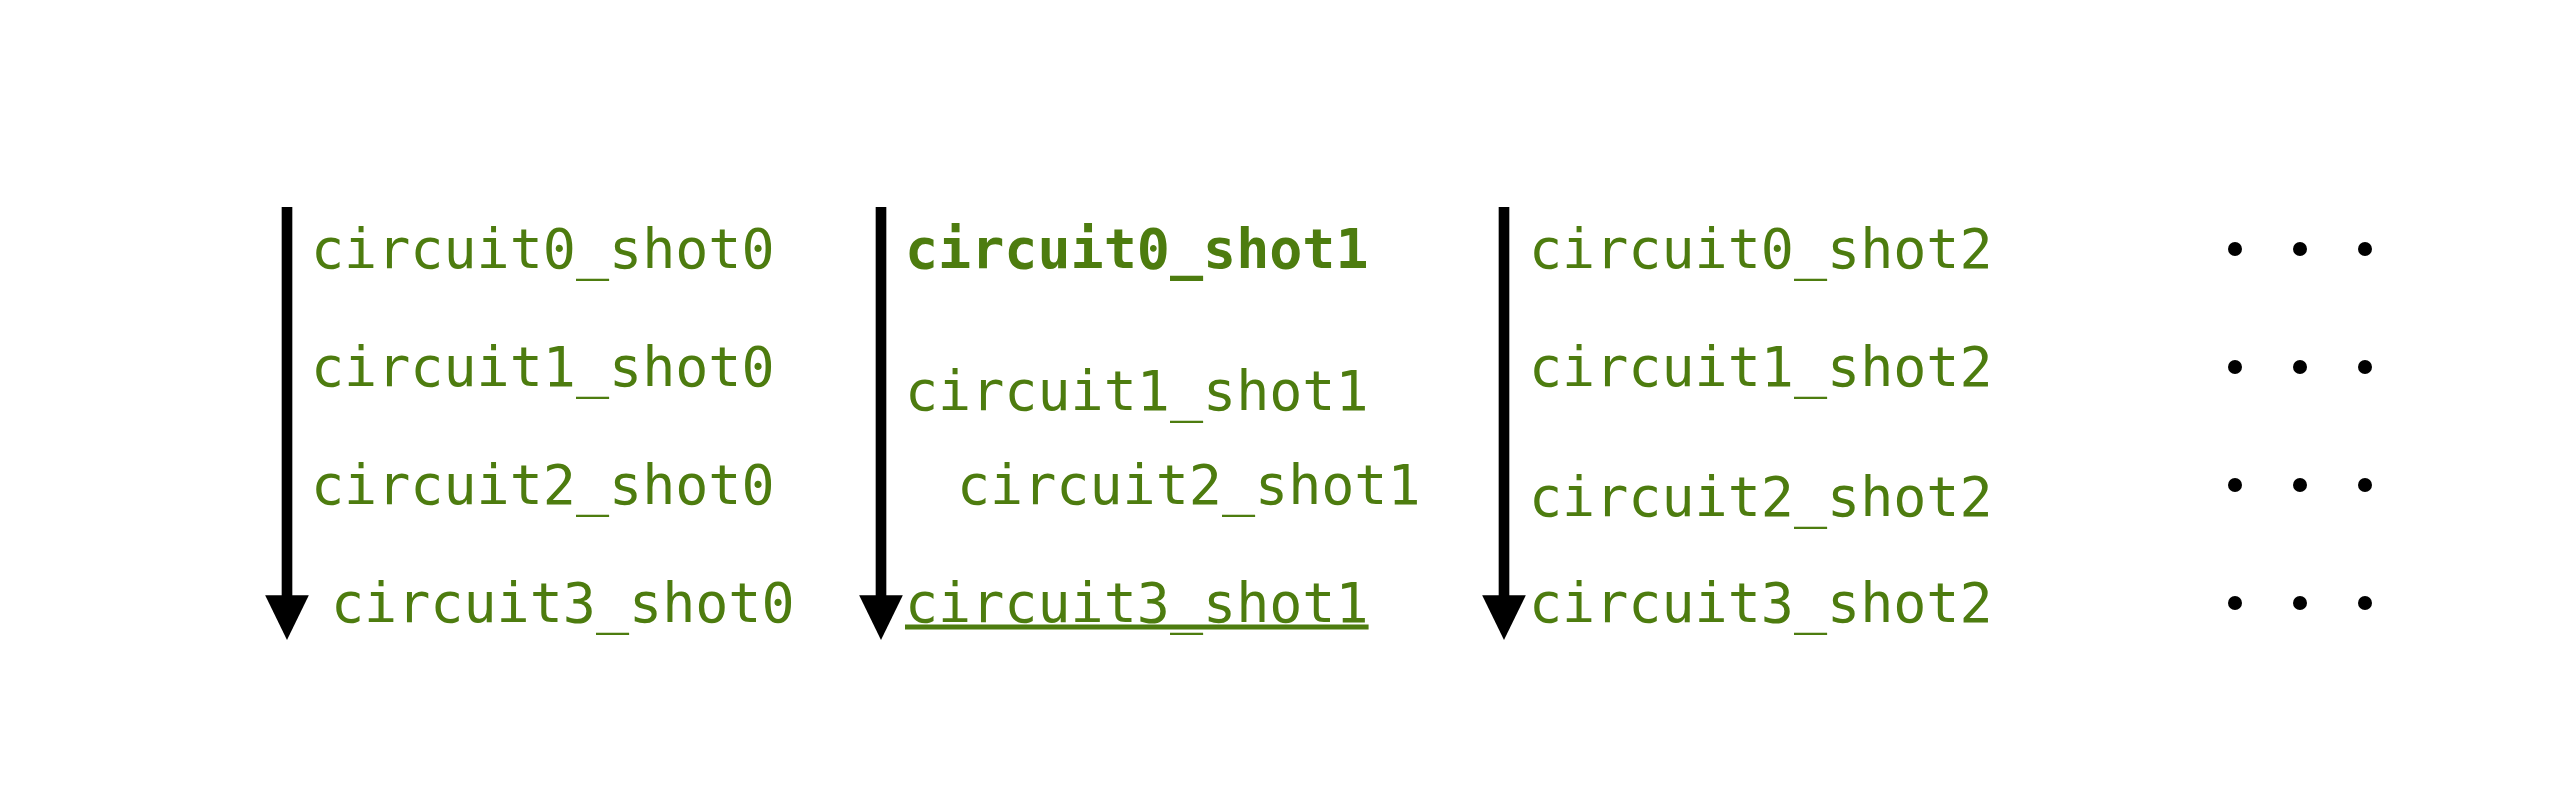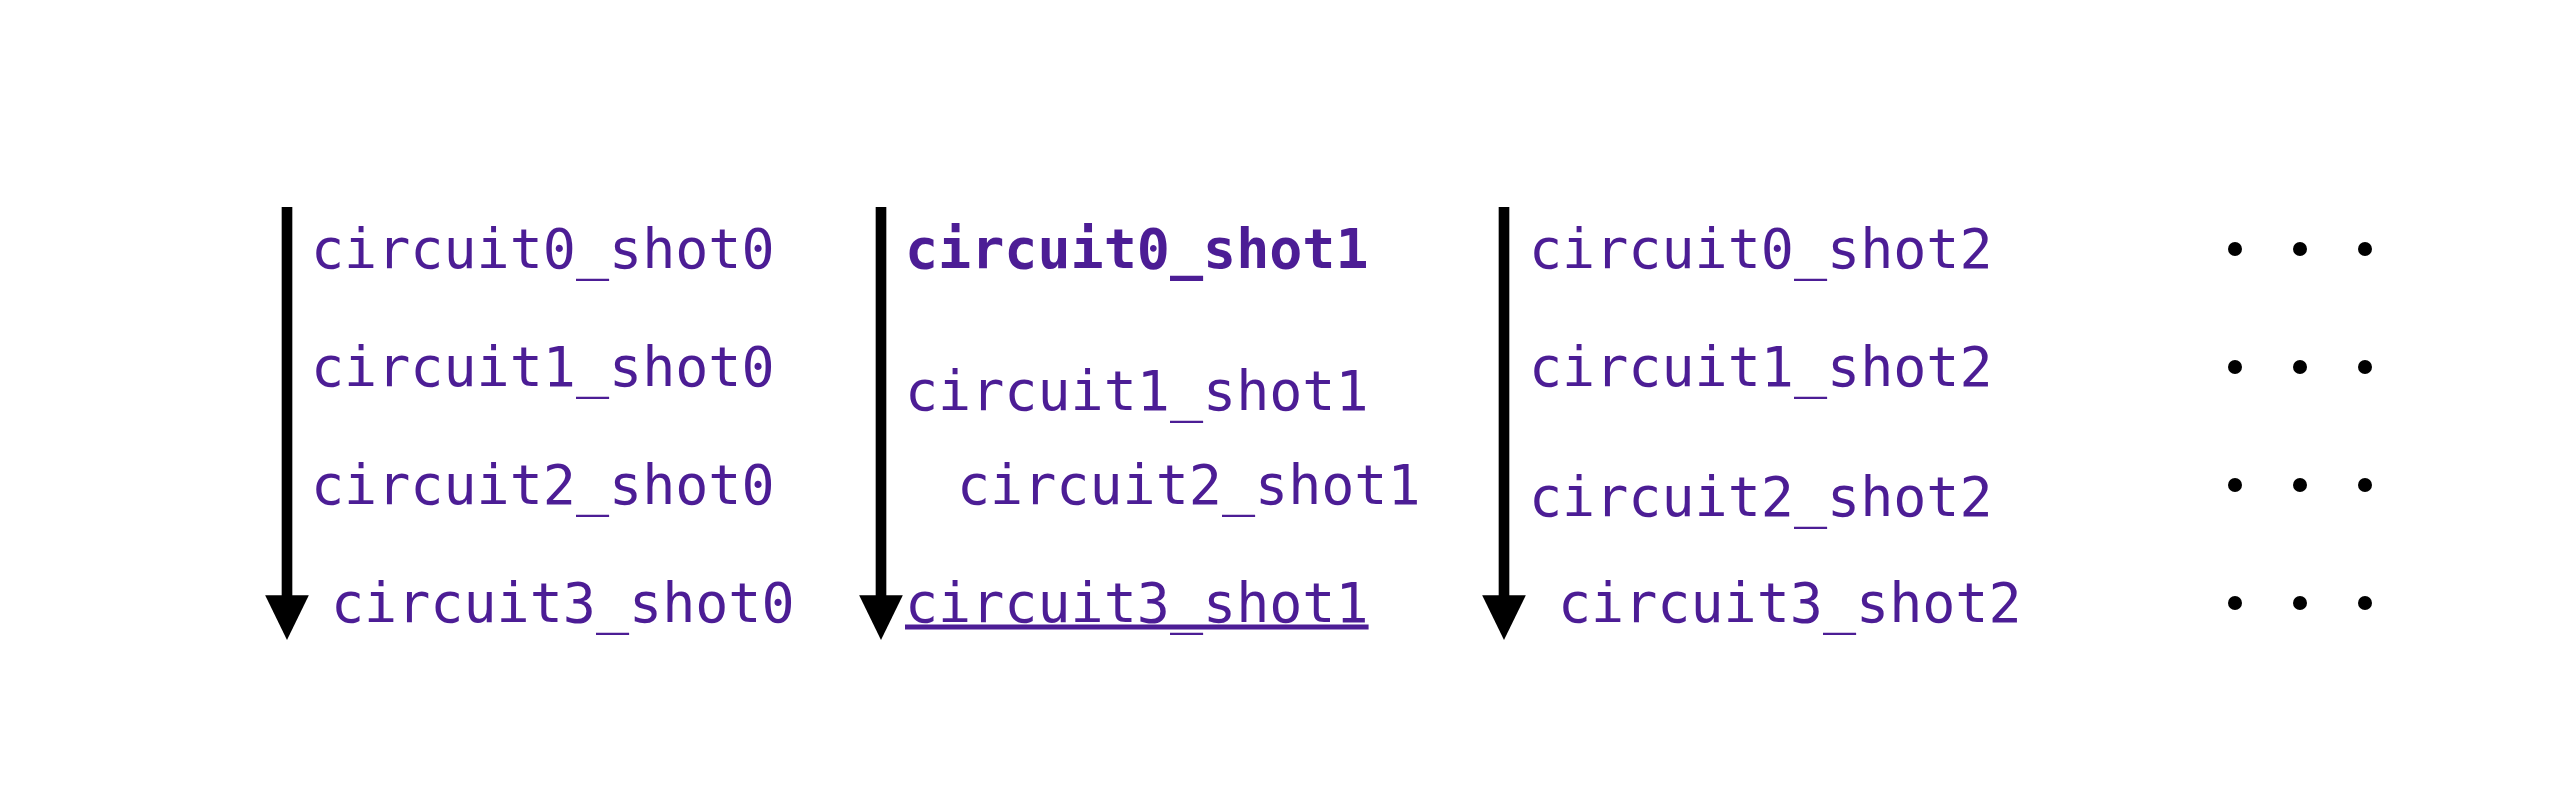--- a/index.html
+++ b/index.html
@@ -30,21 +30,21 @@
   .arrow {
     position: absolute;
     overflow: visible;
   }
 
   .label {
     position: absolute;
     font-family: "DejaVu Sans Mono", "Liberation Mono", monospace;
     font-size: 55px;
     line-height: 55px;
-    color: #4c1d95;
+    color: #4d7c0f;
     white-space: pre;
     letter-spacing: 0;
     transform: translateY(-50%);
   }
 
   
   .dots-row {
     position: absolute;
     transform: translateY(-50%);
     display: flex;
@@ -95,21 +95,21 @@
   <div class="column">
 
     <svg class="arrow" style="left:1482px; top:207px;" width="44" height="434" viewBox="0 0 82 815">
       <rect x="31" y="0" width="20" height="731" fill="#000000"></rect>
       <polygon points="0,729 82,729 41,813" fill="#000000"></polygon>
     </svg>
 
     <div class="label" style="left:1529px; top:249px;">circuit0_shot2</div>
     <div class="label" style="left:1529px; top:367px;">circuit1_shot2</div>
     <div class="label" style="left:1529px; top:485px;margin-top:12px;">circuit2_shot2</div>
-    <div class="label" style="left:1529px; top:603px;margin-left:29px;">circuit3_shot2</div>
+    <div class="label" style="left:1529px; top:603px;">circuit3_shot2</div>
   </div>
 
   <div class="column">
 
     <div class="dots-row" style="left:2228px; top:249px;">
       <span class="dot"></span>
       <span class="dot-gap"></span>
       <span class="dot"></span>
       <span class="dot-gap"></span>
       <span class="dot"></span>

